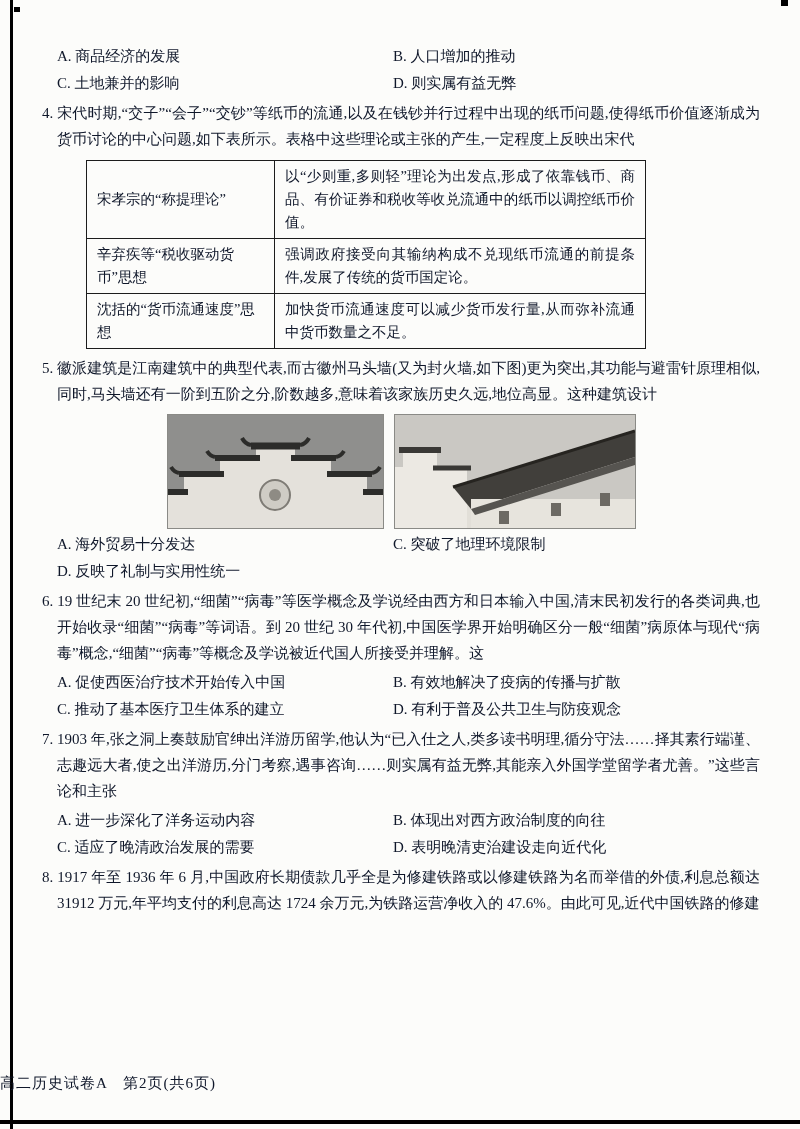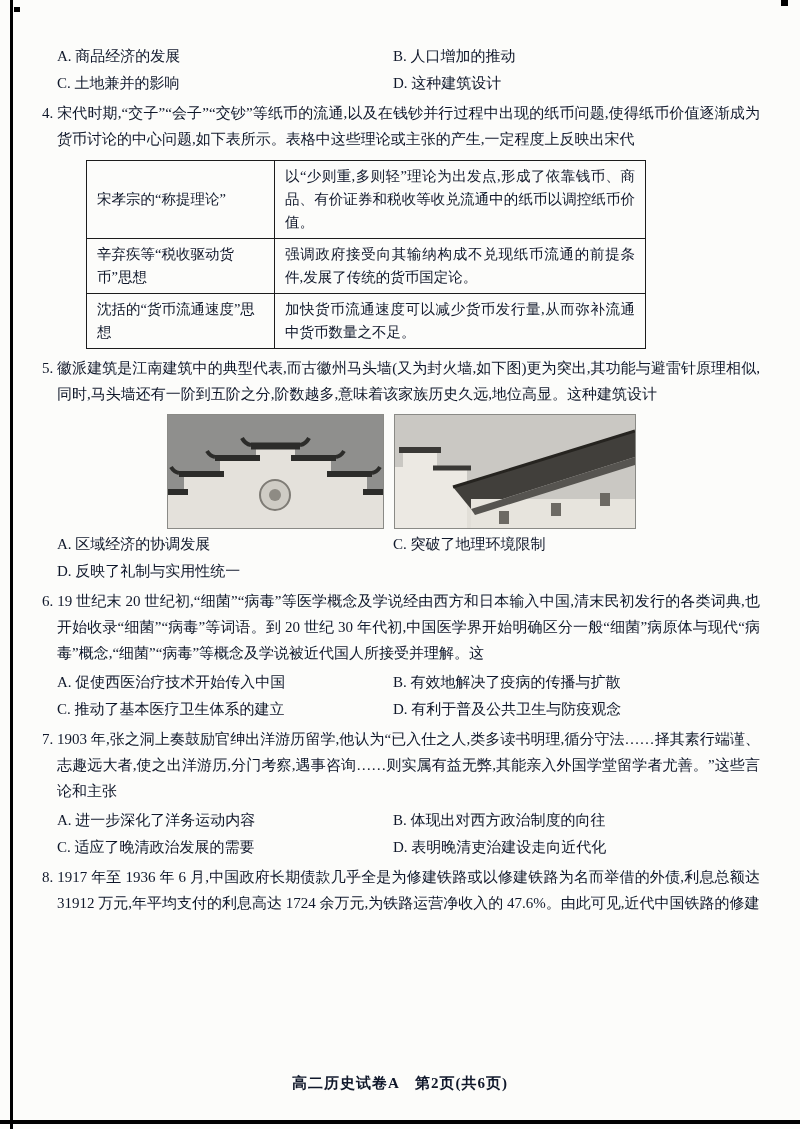--- a/index.html
+++ b/index.html
@@ -12,39 +12,39 @@
   .mark-tr { position:absolute; right:12px; top:0; width:7px; height:6px; background:#000; }
   .content { position:absolute; top:40px; left:42px; right:40px; }
   .stem { font-size:15px; line-height:26px; text-align:justify; padding-left:15px; text-indent:-15px; margin-top:5px; }
   .opts { display:grid; grid-template-columns:336px 1fr; row-gap:3px; margin:4px 0 4px 15px; font-size:15px; line-height:24px; }
   .opt { display:block; }
   .exam-table { border-collapse:collapse; margin:8px 4px 6px 44px; width:560px; font-size:14.5px; }
   .exam-table td { border:1px solid #1c1c1c; padding:4px 10px; line-height:23px; vertical-align:middle; text-align:justify; }
   .exam-table td.term { width:188px; text-align:left; }
   .photos { display:flex; justify-content:center; align-items:flex-end; gap:12px; margin:8px 0 4px 0; }
   .photo { display:block; outline:1px solid #8a8a86; }
-  .footer { position:absolute; bottom:36px; left:0; width:100%; text-align:center; font-weight:bold; font-size:15px; letter-spacing:1px; }
+  .footer { position:absolute; bottom:36px; left:0; width:100%; text-align:left; font-weight:normal; font-size:15px; letter-spacing:1px; }
   section { display:block; }
 </style>
 </head>
 <body>
 
 <div class="page">
   <div class="edge-left"></div>
   <div class="edge-bottom"></div>
   <div class="mark-tl"></div>
   <div class="mark-tr"></div>
 
   <div class="content">
 
     <div class="opts">
       <span class="opt">A. 商品经济的发展</span>
       <span class="opt">B. 人口增加的推动</span>
       <span class="opt">C. 土地兼并的影响</span>
-      <span class="opt">D. 这种建筑设计</span>
+      <span class="opt">D. 则实属有益无弊</span>
     </div>
 
     <section>
       <p class="stem">4. 宋代时期,“交子”“会子”“交钞”等纸币的流通,以及在钱钞并行过程中出现的纸币问题,使得纸币价值逐渐成为货币讨论的中心问题,如下表所示。表格中这些理论或主张的产生,一定程度上反映出宋代</p>
       <table class="exam-table">
         <tbody>
           <tr>
             <td class="term">宋孝宗的“称提理论”</td>
             <td class="desc">以“少则重,多则轻”理论为出发点,形成了依靠钱币、商品、有价证券和税收等收兑流通中的纸币以调控纸币价值。</td>
           </tr>
@@ -85,21 +85,21 @@
           <path d="M58,72 L240,16 L240,42 L76,94 Z" fill="#413f3b"></path>
           <path d="M58,72 L240,16" stroke="#262420" stroke-width="3" fill="none"></path>
           <rect x="76" y="84" width="164" height="29" fill="#e7e4dd"></rect>
           <path d="M76,94 L240,42 L240,50 L80,100 Z" fill="#565450"></path>
           <rect x="104" y="96" width="10" height="13" fill="#6c6963"></rect>
           <rect x="156" y="88" width="10" height="13" fill="#6c6963"></rect>
           <rect x="205" y="78" width="10" height="13" fill="#6c6963"></rect>
         </svg>
       </div>
       <div class="opts">
-        <span class="opt">A. 区域经济的协调发展</span>
+        <span class="opt">A. 海外贸易十分发达</span>
         <span class="opt">C. 突破了地理环境限制</span>
         <span class="opt">D. 反映了礼制与实用性统一</span>
       </div>
     </section>
 
     <section>
       <p class="stem">6. 19 世纪末 20 世纪初,“细菌”“病毒”等医学概念及学说经由西方和日本输入中国,清末民初发行的各类词典,也开始收录“细菌”“病毒”等词语。到 20 世纪 30 年代初,中国医学界开始明确区分一般“细菌”病原体与现代“病毒”概念,“细菌”“病毒”等概念及学说被近代国人所接受并理解。这</p>
       <div class="opts">
         <span class="opt">A. 促使西医治疗技术开始传入中国</span>
         <span class="opt">B. 有效地解决了疫病的传播与扩散</span>

